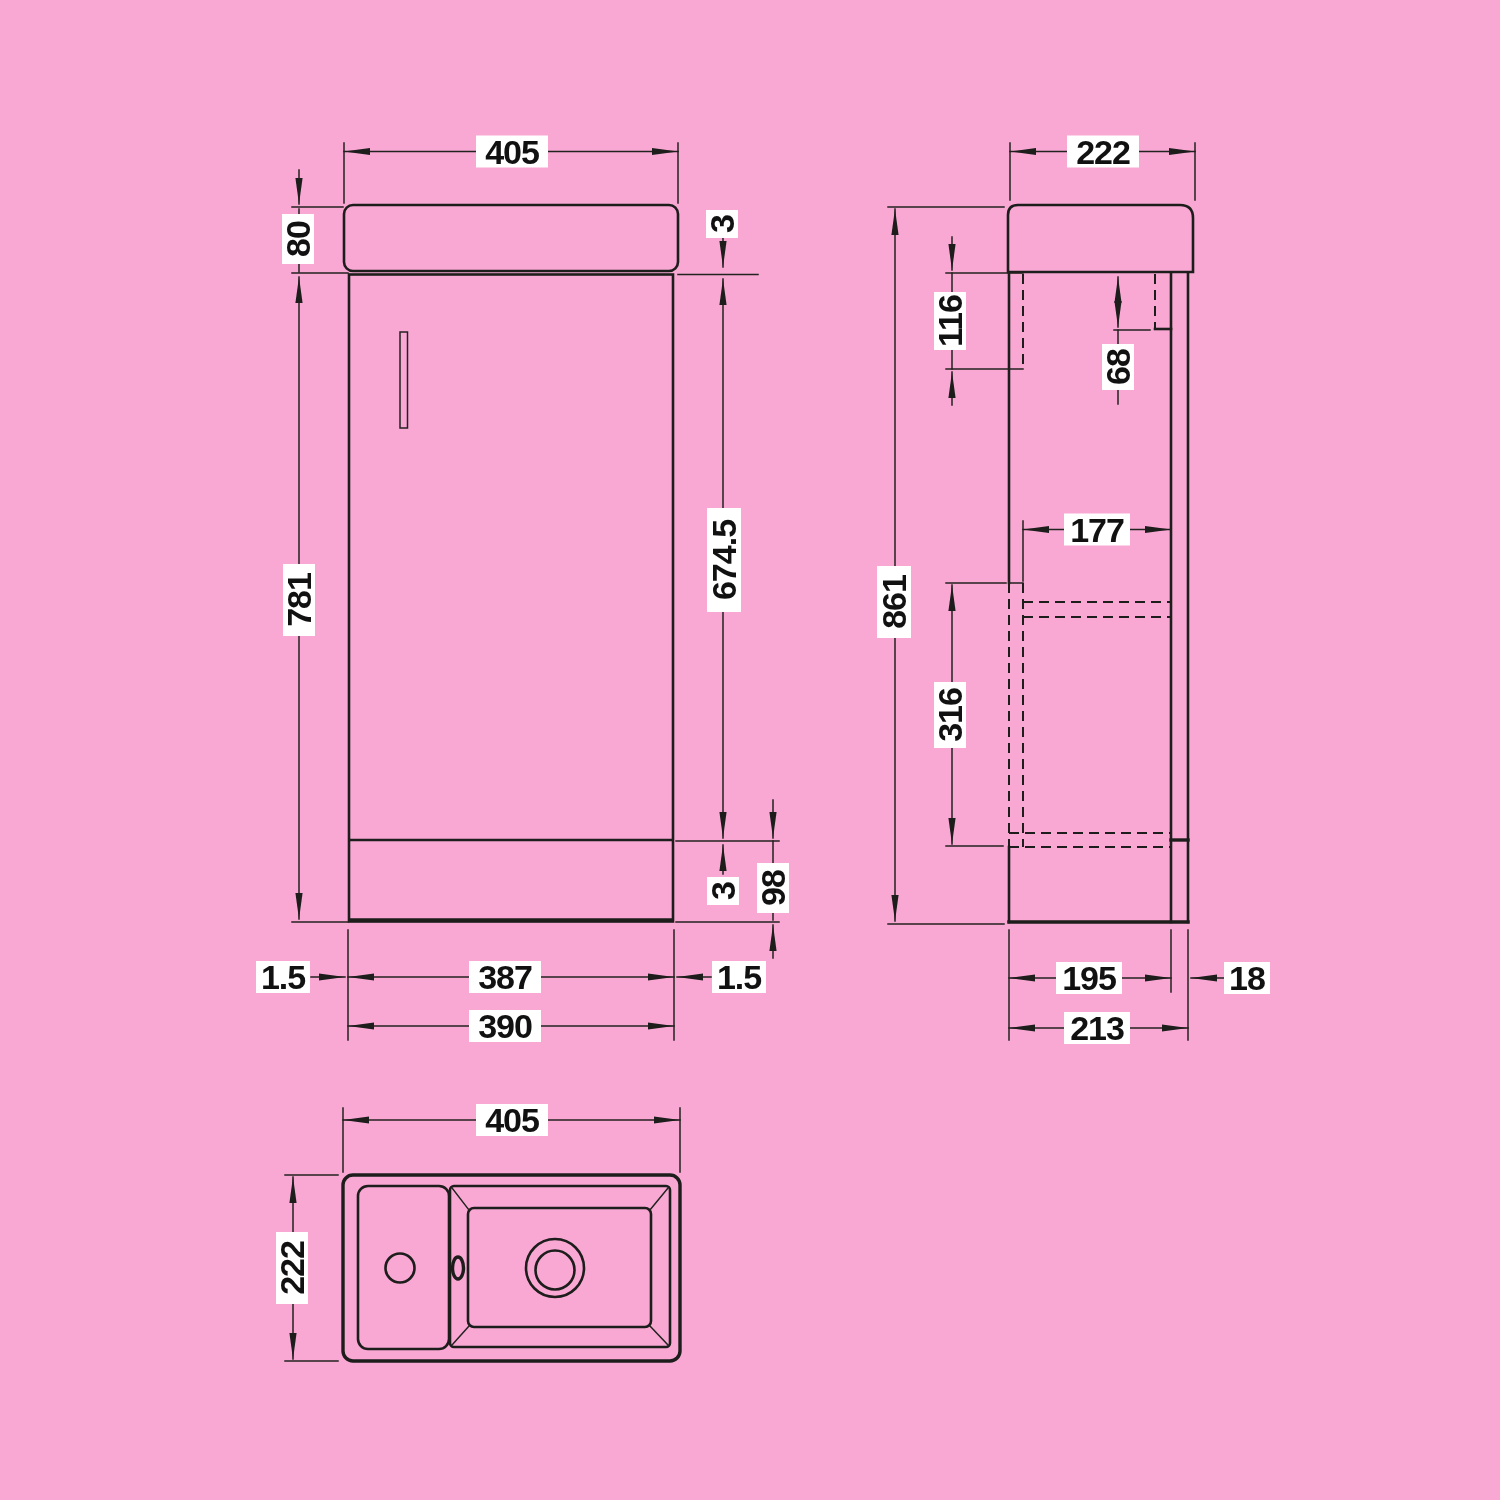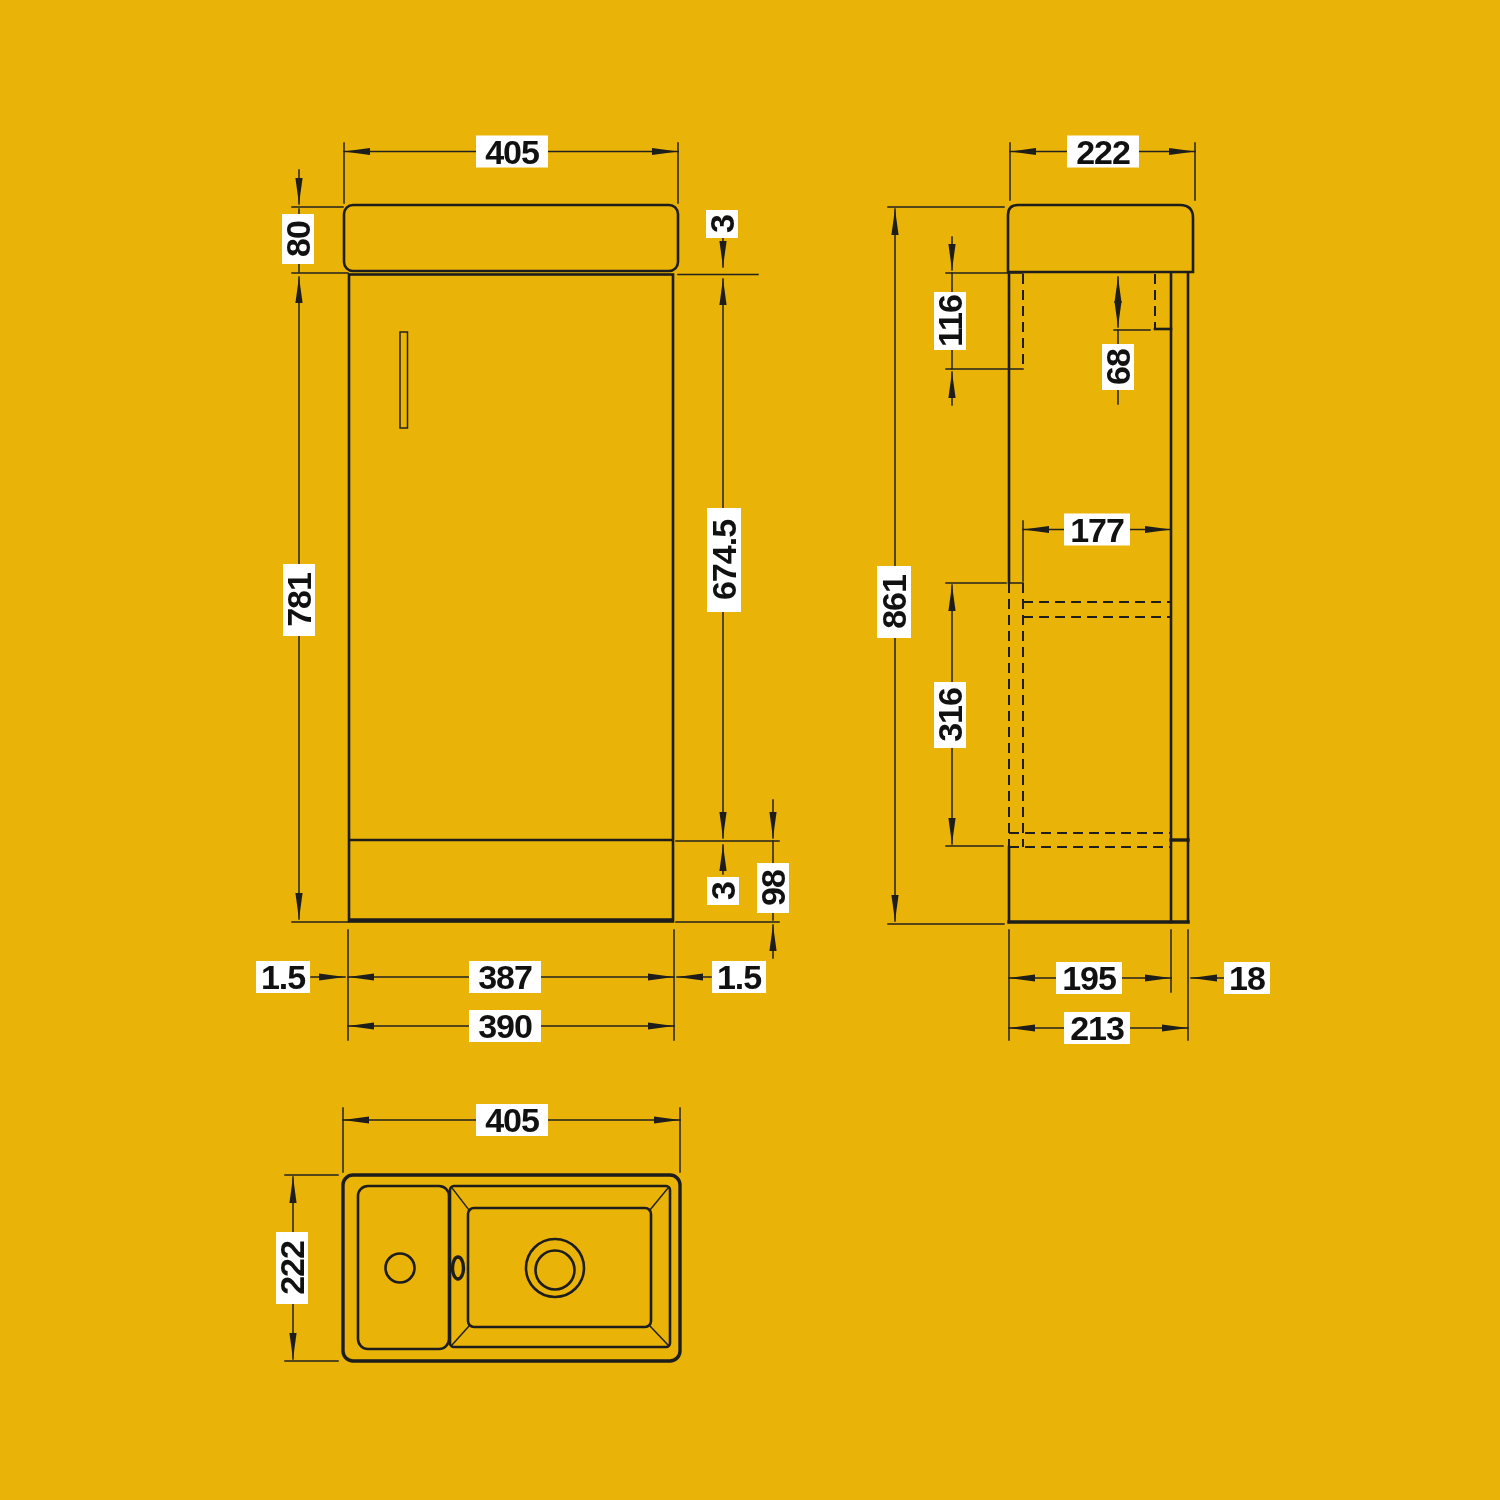--- a/index.html
+++ b/index.html
@@ -1,16 +1,16 @@
 <!DOCTYPE html>
 <html><head>
 <meta charset="utf-8">
 <style>
   html,body{margin:0;padding:0;background:#fff;}
-  .stage{width:1500px;height:1500px;background:#eab308;position:relative;font-family:"Liberation Sans",sans-serif;}
+  .stage{width:1500px;height:1500px;background:#f9a8d4;position:relative;font-family:"Liberation Sans",sans-serif;}
   svg{display:block;}
   .obj{stroke:#1d1d1b;stroke-width:2.6;fill:none;stroke-linecap:square;}
   .obj-heavy{stroke:#1d1d1b;stroke-width:3.4;fill:none;stroke-linecap:square;}
   .thin{stroke:#22221f;stroke-width:1.5;fill:none;stroke-linecap:square;}
   .dash{stroke:#1d1d1b;stroke-width:2;fill:none;stroke-dasharray:10 6;}
   .lbl-bg{fill:#ffffff;}
   .dim{font-family:"Liberation Sans",sans-serif;font-weight:700;font-size:34px;fill:#111111;letter-spacing:-1px;}
   .ds{marker-start:url(#ah);}
   .de{marker-end:url(#ah);}
 </style>

